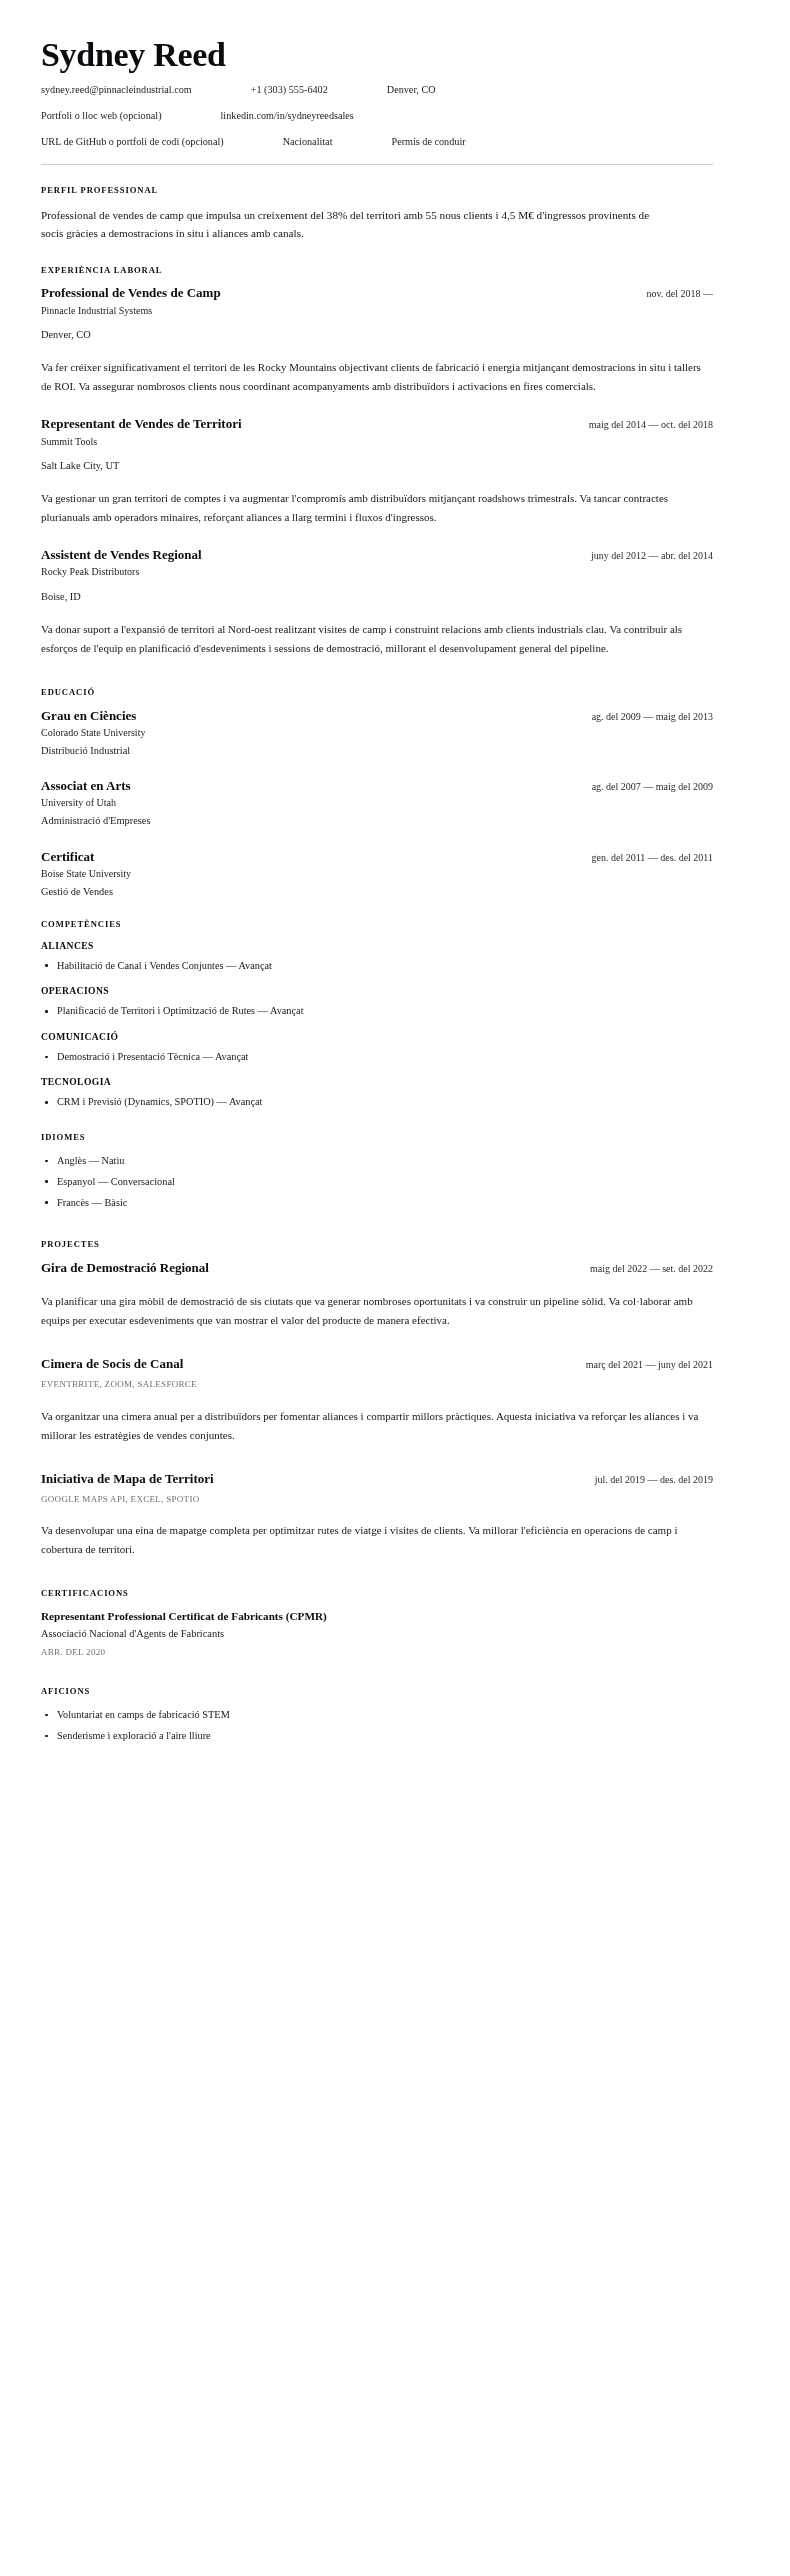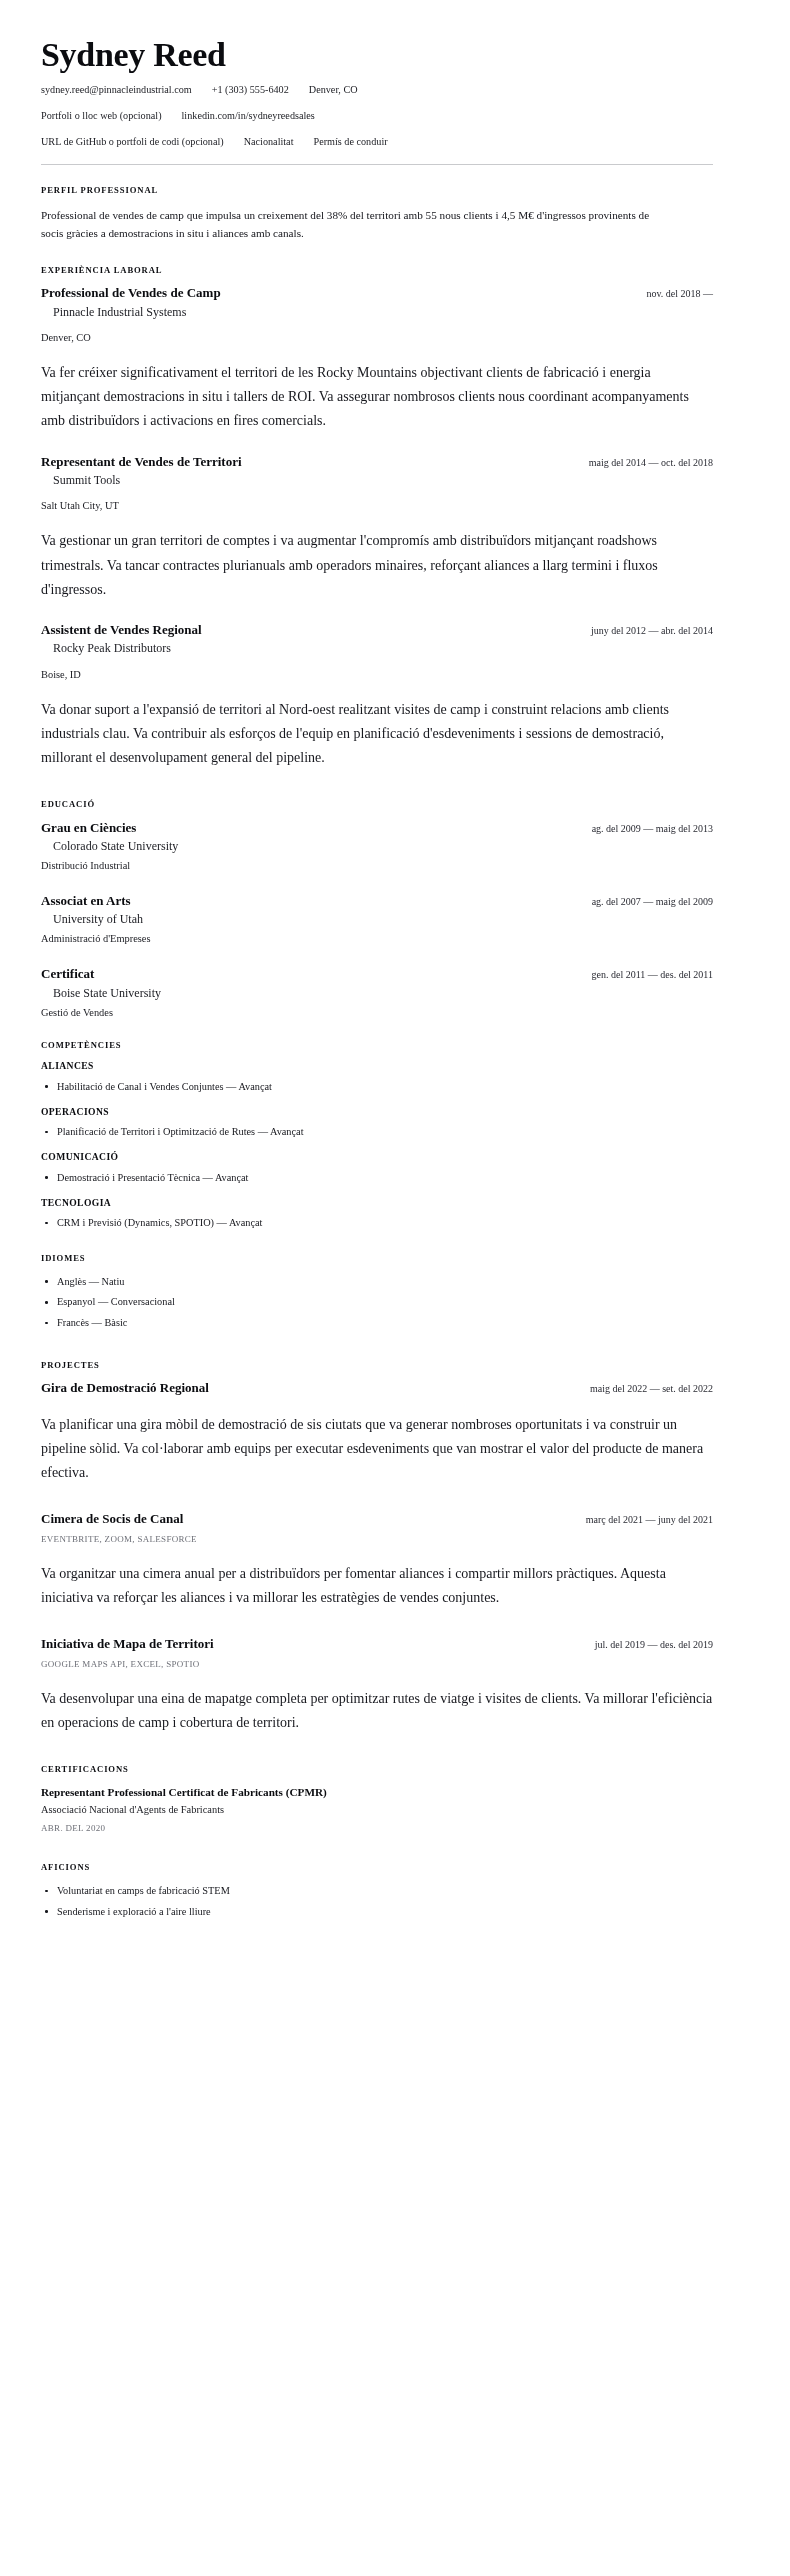--- a/index.html
+++ b/index.html
@@ -38,20 +38,21 @@
     color: #1b1c22;
   }
   .contact-line {
     font-size: 10.2px;
     line-height: 1.45;
     color: #1b1c22;
     margin: 0 0 11.2px 0;
     display: flex;
     flex-wrap: wrap;
     align-items: baseline;
+    gap: 39px;
   }
   .contact-line .ci {
     margin-right: 20px;
     white-space: nowrap;
   }
   .contact-line .ci:last-child { margin-right: 0; }
 
   .rule {
     border: 0;
     border-top: 0.7px solid #c9cacd;
@@ -98,24 +99,24 @@
   }
   .entry-date {
     font-size: 10px;
     color: #2a2b33;
     white-space: nowrap;
     text-align: right;
     flex-shrink: 0;
     line-height: 1.3;
   }
   .entry-org {
-    font-size: 12px;
-    line-height: 1.45;
-    color: #1b1c22;
-    margin: 2px 0 0 12px;
+    font-size: 10px;
+    line-height: 1.45;
+    color: #1b1c22;
+    margin: 2px 0 0 0;
   }
   .entry-loc {
     font-size: 10.4px;
     line-height: 1.45;
     color: #1b1c22;
     margin: 9.2px 0 0 0;
   }
   .entry-field {
     font-size: 10.4px;
     line-height: 1.45;
@@ -124,21 +125,21 @@
   }
   .entry-tags {
     font-size: 9px;
     letter-spacing: 0.3px;
     text-transform: uppercase;
     color: #6e7078;
     margin: 6px 0 0 0;
     line-height: 1.4;
   }
   .entry-desc {
-    font-size: 14px;
+    font-size: 11px;
     line-height: 1.72;
     color: #17181e;
     margin: 16px 0 0 0;
     max-width: 709px;
   }
 
   
   .skill-group { margin-bottom: 12px; }
   .skill-group:last-child { margin-bottom: 0; }
   .skill-group-title {
@@ -243,21 +244,21 @@
       <p class="entry-loc">Denver, CO</p>
       <p class="entry-desc">Va fer créixer significativament el territori de les Rocky Mountains objectivant clients de fabricació i energia mitjançant demostracions in situ i tallers de ROI. Va assegurar nombrosos clients nous coordinant acompanyaments amb distribuïdors i activacions en fires comercials.</p>
     </div>
 
     <div class="entry">
       <div class="entry-head">
         <h3 class="entry-title">Representant de Vendes de Territori</h3>
         <span class="entry-date">maig del 2014 — oct. del 2018</span>
       </div>
       <p class="entry-org">Summit Tools</p>
-      <p class="entry-loc">Salt Utah City, UT</p>
+      <p class="entry-loc">Salt Lake City, UT</p>
       <p class="entry-desc">Va gestionar un gran territori de comptes i va augmentar l'compromís amb distribuïdors mitjançant roadshows trimestrals. Va tancar contractes plurianuals amb operadors minaires, reforçant aliances a llarg termini i fluxos d'ingressos.</p>
     </div>
 
     <div class="entry">
       <div class="entry-head">
         <h3 class="entry-title">Assistent de Vendes Regional</h3>
         <span class="entry-date">juny del 2012 — abr. del 2014</span>
       </div>
       <p class="entry-org">Rocky Peak Distributors</p>
       <p class="entry-loc">Boise, ID</p>

